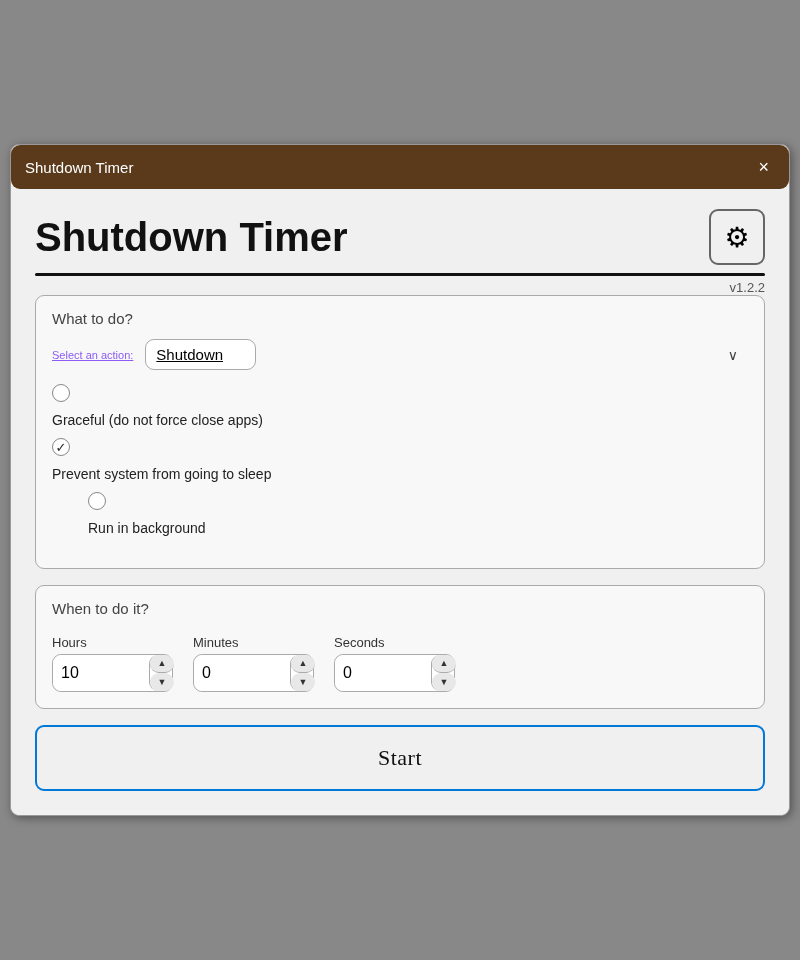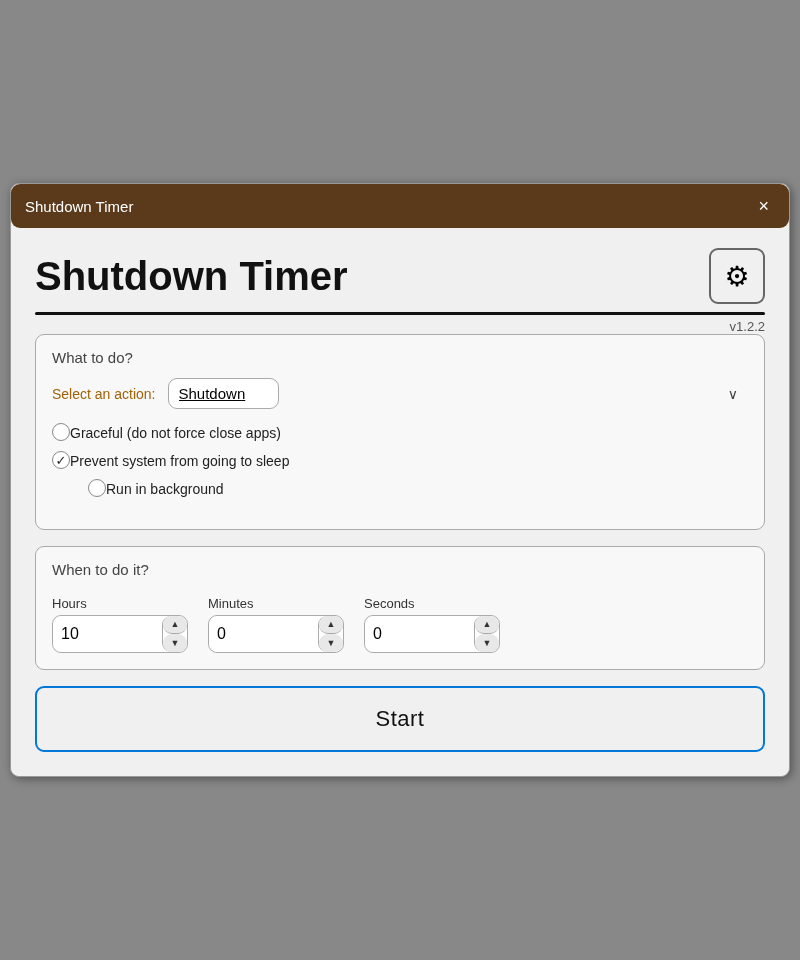--- a/index.html
+++ b/index.html
@@ -110,23 +110,24 @@
     }
 
     .action-row {
       display: flex;
       align-items: center;
       gap: 12px;
       margin-bottom: 14px;
     }
 
     .action-label {
-      font-size: 14px;
-      color: #a16207;
+      font-size: 11px;
+      color: #8b5cf6;
       white-space: nowrap;
+      text-decoration: underline;
     }
 
     .action-select {
       flex: 1;
       padding: 6px 10px;
       font-size: 15px;
       border: 1px solid #aaa;
       background: white;
       appearance: none;
       -webkit-appearance: none;
@@ -147,22 +148,24 @@
       right: 10px;
       top: 50%;
       transform: translateY(-50%);
       font-size: 14px;
       color: #444;
       pointer-events: none;
     }
 
     .checkbox-row {
       display: flex;
-      align-items: flex-end;
+      align-items: flex-start;
+      gap: 10px;
       margin-bottom: 10px;
+      flex-direction: column;
     }
 
     .checkbox-row:last-child {
       margin-bottom: 16px;
       padding-left: 36px;
     }
 
     .checkbox-box {
       width: 18px;
       height: 18px;
@@ -207,21 +210,21 @@
     .time-field-label {
       font-size: 13px;
       color: #333;
     }
 
     .spinner-wrapper {
       display: flex;
       align-items: stretch;
       border: 1px solid #aaa;
       background: white;
-      width: 136px;
+      width: 121px;
       gap: 16px;
     }
 
     .spinner-input {
       flex: 1;
       border: none;
       padding: 5px 8px;
       font-size: 16px;
       background: white;
       outline: none;
@@ -255,20 +258,21 @@
     .start-btn {
       width: 100%;
       padding: 18px;
       font-size: 22px;
       background: #f0f0f0;
       border: 2px solid #0078d7;
       cursor: pointer;
       color: #111;
       font-weight: normal;
       letter-spacing: 0.5px;
+      font-family: Liberation Serif, serif;
     }
   </style>
 </head>
 <body>
 
 <div class="window">
 
   <div class="titlebar">
     <span class="titlebar-title">Shutdown Timer</span>
     <button class="titlebar-close">×</button>

